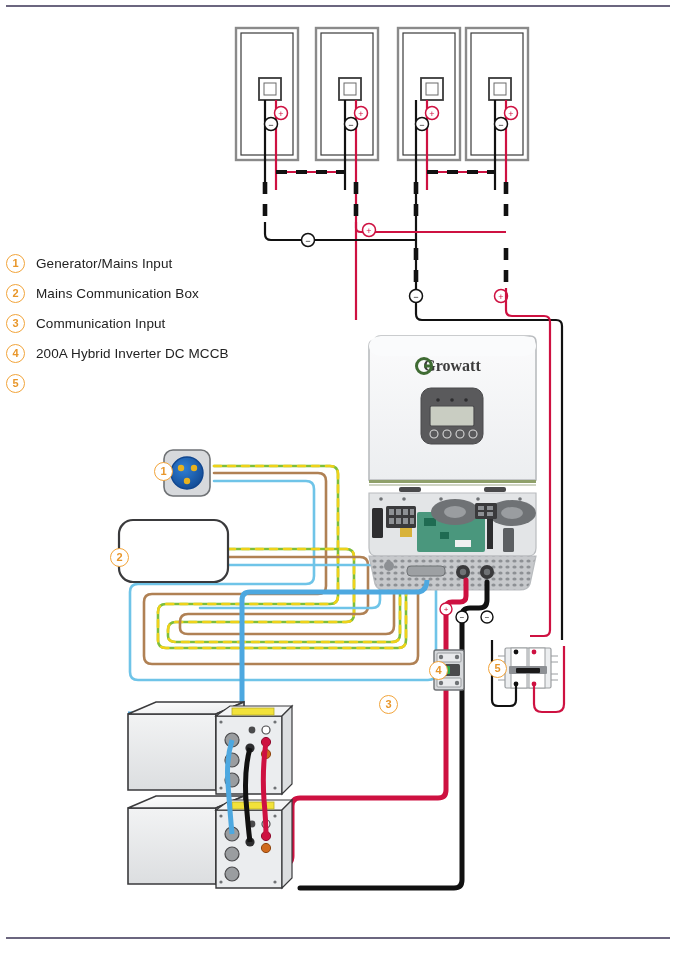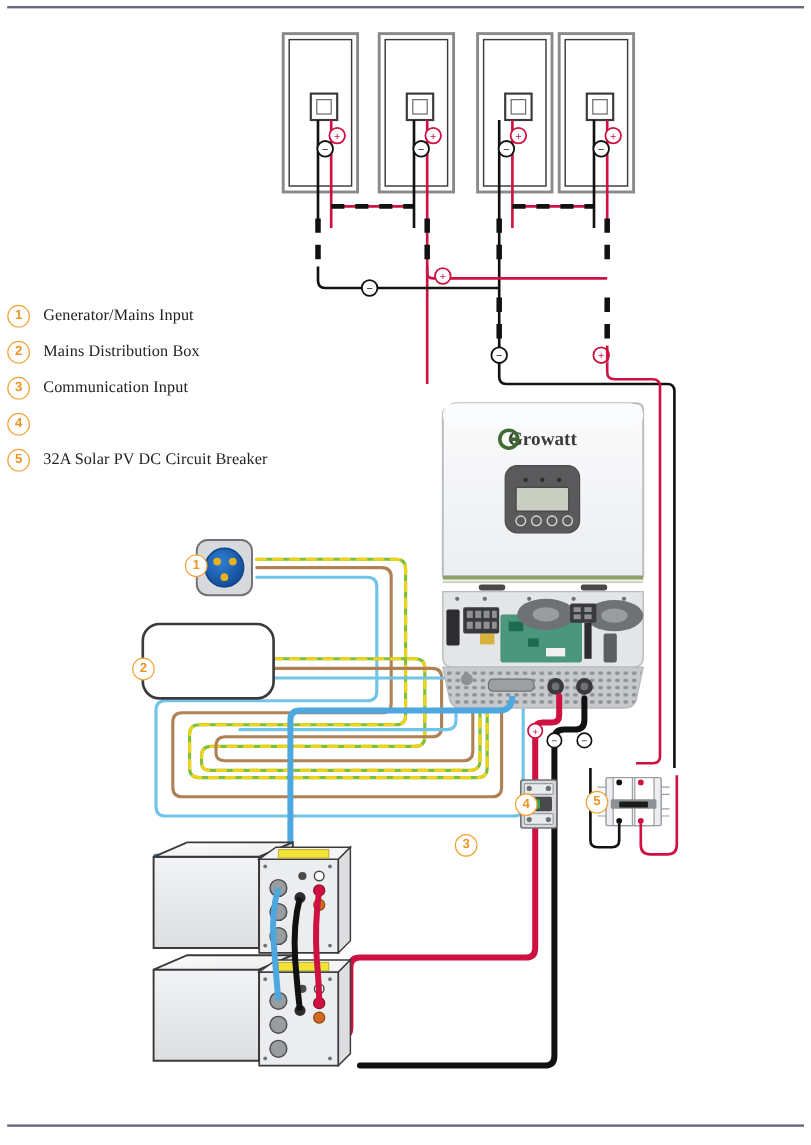--- a/index.html
+++ b/index.html
@@ -9,21 +9,21 @@
   svg#diagram{position:absolute;left:0;top:0;width:676px;height:954px;}
 
   
   #legend{position:absolute;left:6px;top:248px;width:300px;}
   .legend-row{display:flex;align-items:center;height:30px;}
   .badge{width:19px;height:19px;border-radius:50%;border:1.6px solid #F2A43A;
          color:#E8962A;font-size:11px;font-weight:bold;display:flex;
          align-items:center;justify-content:center;flex:0 0 auto;
          box-sizing:border-box;line-height:1;}
   .legend-label{margin-left:11px;font-size:13.5px;color:#222222;
-                letter-spacing:.1px;white-space:nowrap;font-family:Liberation Serif, serif;}
+                letter-spacing:.1px;white-space:nowrap;}
   .rule{position:absolute;left:6px;width:664px;height:2px;background:#6b667f;}
 </style>
 </head>
 <body>
 
 <div id="stage">
 
   <div class="rule" style="top:5px;"></div>
   <div class="rule" style="top:937px;"></div>
 
@@ -374,28 +374,28 @@
   <div class="badge" style="position:absolute;left:429px;top:661px;background:#ffffff;">4</div>
   <div class="badge" style="position:absolute;left:488px;top:659px;background:#ffffff;">5</div>
 
   <div id="legend">
     <div class="legend-row">
       <div class="badge">1</div>
       <div class="legend-label">Generator/Mains Input</div>
     </div>
     <div class="legend-row">
       <div class="badge">2</div>
-      <div class="legend-label">Mains Distribution Box</div>
+      <div class="legend-label">Mains Communication Box</div>
     </div>
     <div class="legend-row">
       <div class="badge">3</div>
       <div class="legend-label">Communication Input</div>
     </div>
     <div class="legend-row">
       <div class="badge">4</div>
+      <div class="legend-label">200A Hybrid Inverter DC MCCB</div>
     </div>
     <div class="legend-row">
       <div class="badge">5</div>
-      <div class="legend-label">32A Solar PV DC Circuit Breaker</div>
     </div>
   </div>
 
 </div>
 
 </body></html>

